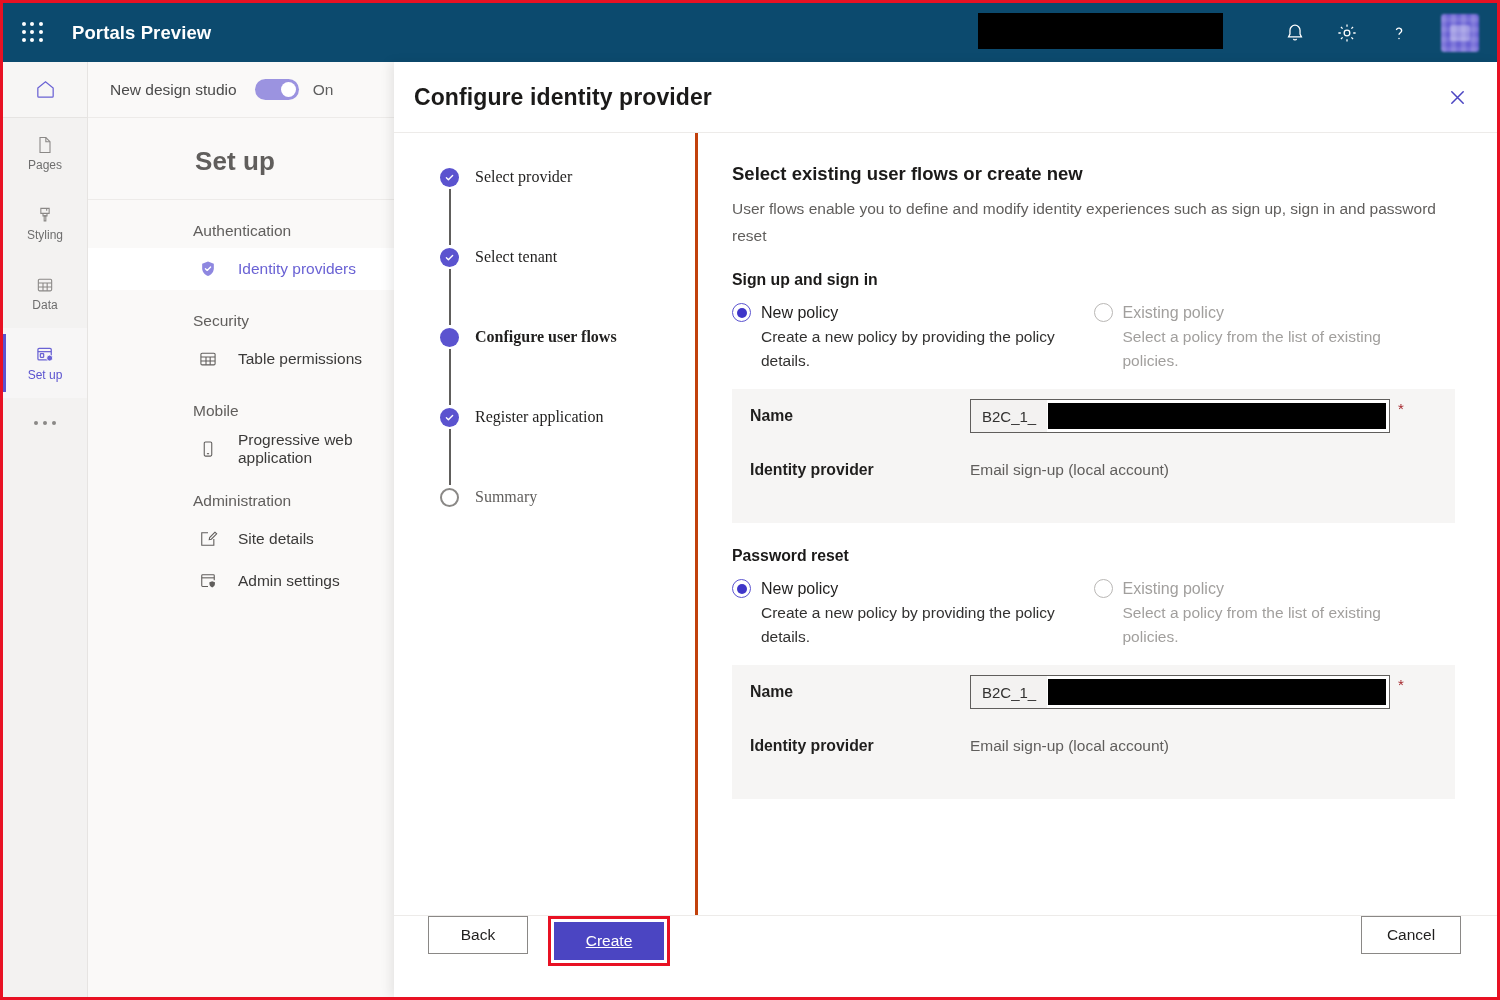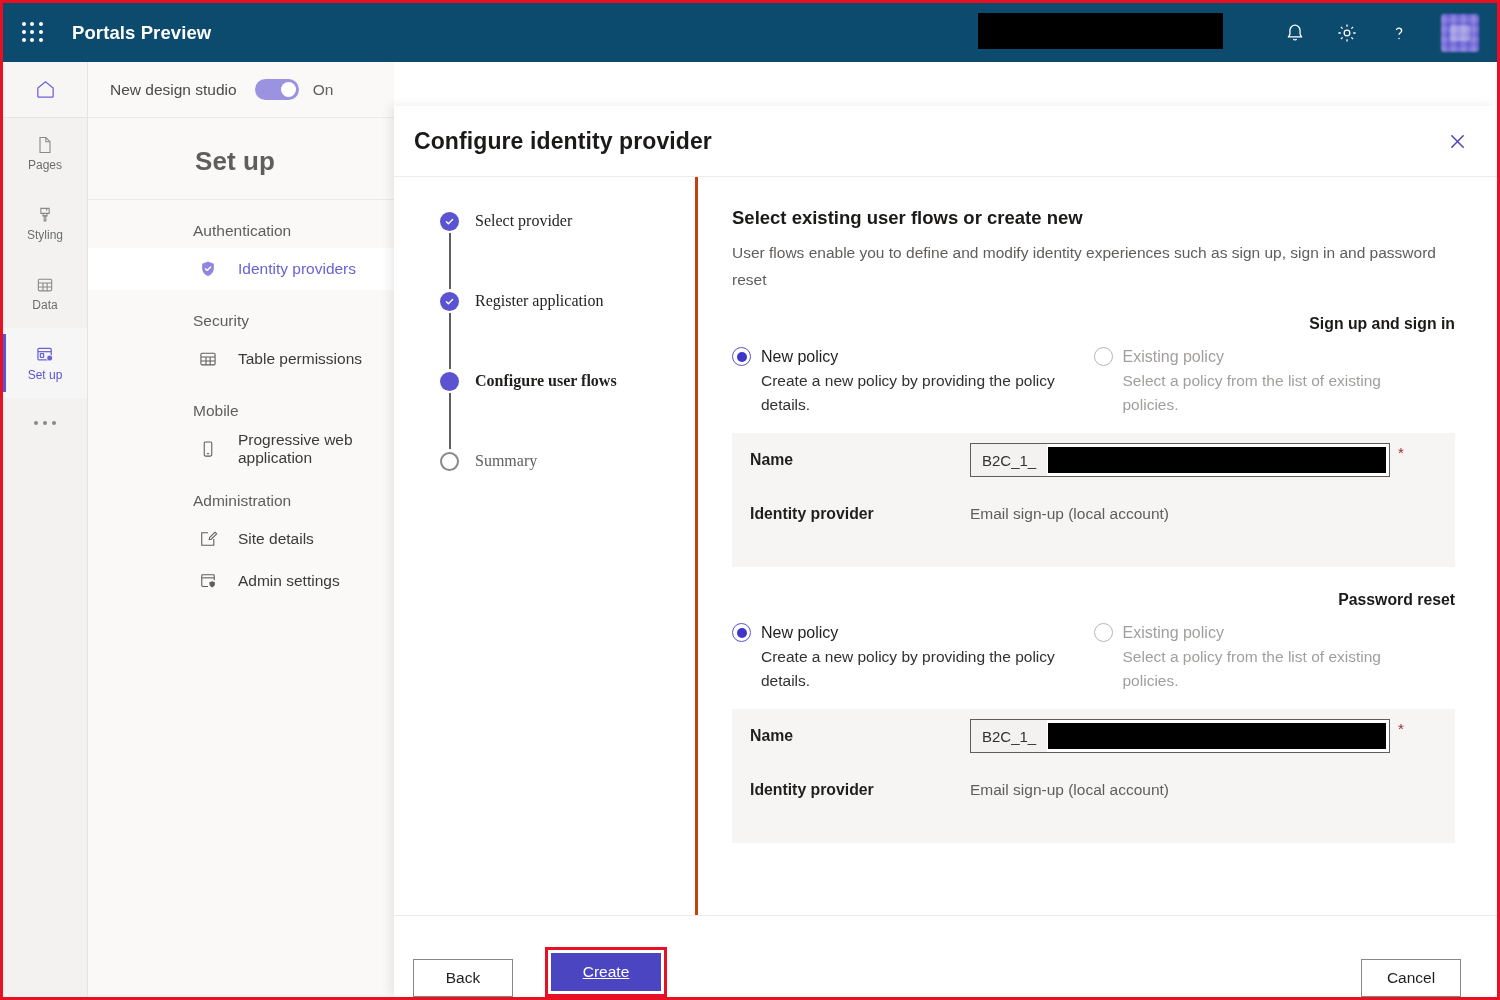--- a/index.html
+++ b/index.html
@@ -212,21 +212,20 @@
 
   
   .panel {
     position: absolute;
     left: 391px; top: 59px;
     right: 0; bottom: 0;
     background: #ffffff;
     box-shadow: -4px 0 10px rgba(0,0,0,.08);
     display: flex;
     flex-direction: column;
-    margin-top: 44px;
   }
   .panel-head {
     height: 70px;
     display: flex;
     align-items: center;
     padding: 0 24px 0 20px;
     flex: 0 0 70px;
   }
   .panel-title {
     font-size: 23px;
@@ -308,21 +307,20 @@
     color: #605e5c;
     line-height: 27px;
     max-width: 715px;
     margin-bottom: 22px;
   }
   .group-label {
     font-size: 15.8px;
     font-weight: bold;
     color: #1b1a19;
     margin-bottom: 14px;
-    text-align: right;
   }
   .radio-row {
     display: flex;
     margin-bottom: 16px;
   }
   .radio-col { width: 50%; padding-right: 24px; }
   .radio-col.disabled .r-label,
   .radio-col.disabled .r-desc { color: #a19f9d; }
   .radio-head {
     display: flex;
@@ -413,23 +411,23 @@
     line-height: 1;
     align-self: flex-start;
     margin-top: 2px;
   }
 
   
   .panel-foot {
     flex: 0 0 82px;
     border-top: 1px solid #edebe9;
     display: flex;
-    align-items: flex-end;
-    padding: 0 36px 0 19px;
-    gap: 32px;
+    align-items: flex-start;
+    padding: 0 36px 0 34px;
+    gap: 20px;
   }
   .btn {
     min-width: 100px;
     height: 38px;
     padding: 0 20px;
     font-size: 15.5px;
     font-family: "Liberation Sans", sans-serif;
     border: 1px solid #8a8886;
     background: #ffffff;
     color: #201f1e;
@@ -637,26 +635,35 @@
           </span>
           <span class="s-label">Select provider</span>
         </div>
         <div class="step done">
           <span class="connector"></span>
           <span class="bullet">
             <svg width="11" height="11" viewBox="0 0 12 12" fill="none" stroke="#ffffff" stroke-width="1.5" stroke-linecap="round" stroke-linejoin="round">
                 <path d="M2.6 6.2 4.8 8.4 9.4 3.8"></path>
               </svg>
           </span>
-          <span class="s-label">Register application</span>
+          <span class="s-label">Select tenant</span>
         </div>
         <div class="step current">
           <span class="connector"></span>
           <span class="bullet"></span>
           <span class="s-label">Configure user flows</span>
+        </div>
+        <div class="step done">
+          <span class="connector"></span>
+          <span class="bullet">
+            <svg width="11" height="11" viewBox="0 0 12 12" fill="none" stroke="#ffffff" stroke-width="1.5" stroke-linecap="round" stroke-linejoin="round">
+                <path d="M2.6 6.2 4.8 8.4 9.4 3.8"></path>
+              </svg>
+          </span>
+          <span class="s-label">Register application</span>
         </div>
         <div class="step pending">
           <span class="bullet"></span>
           <span class="s-label">Summary</span>
         </div>
       </div>
 
       <div class="content">
         <div class="c-title">Select existing user flows or create new</div>
         <div class="c-desc">User flows enable you to define and modify identity experiences such as sign up, sign in and password reset</div>

